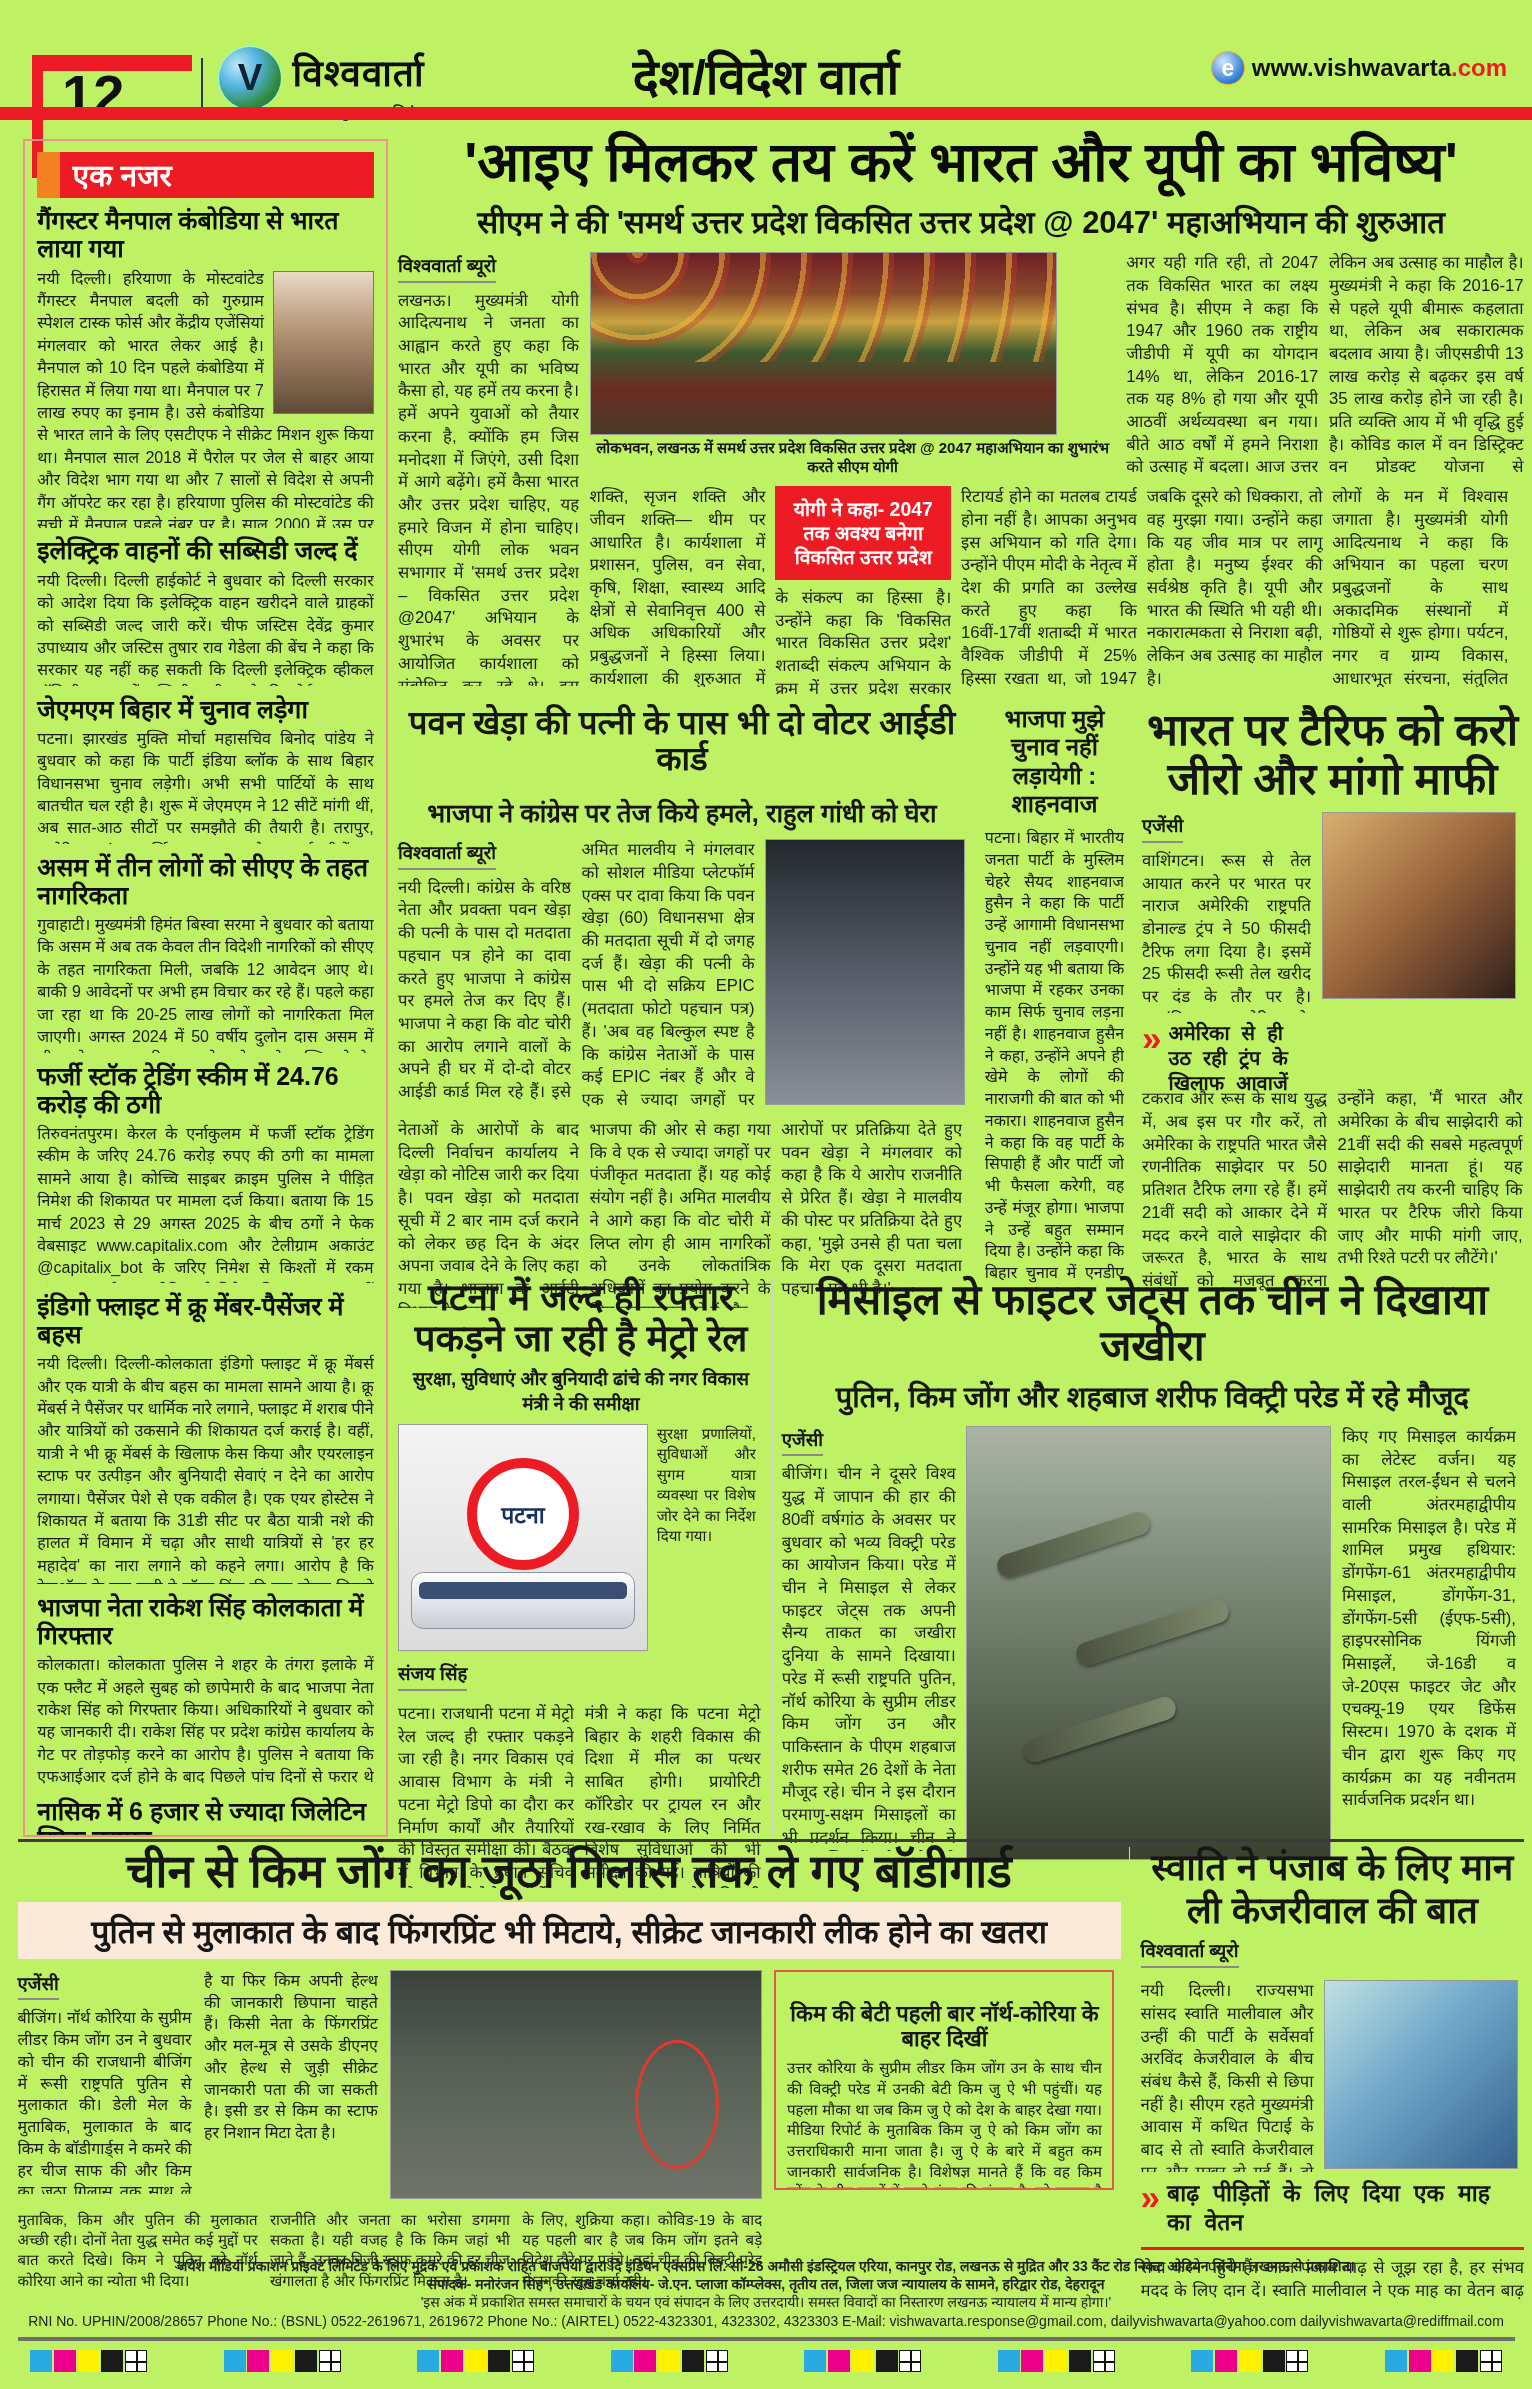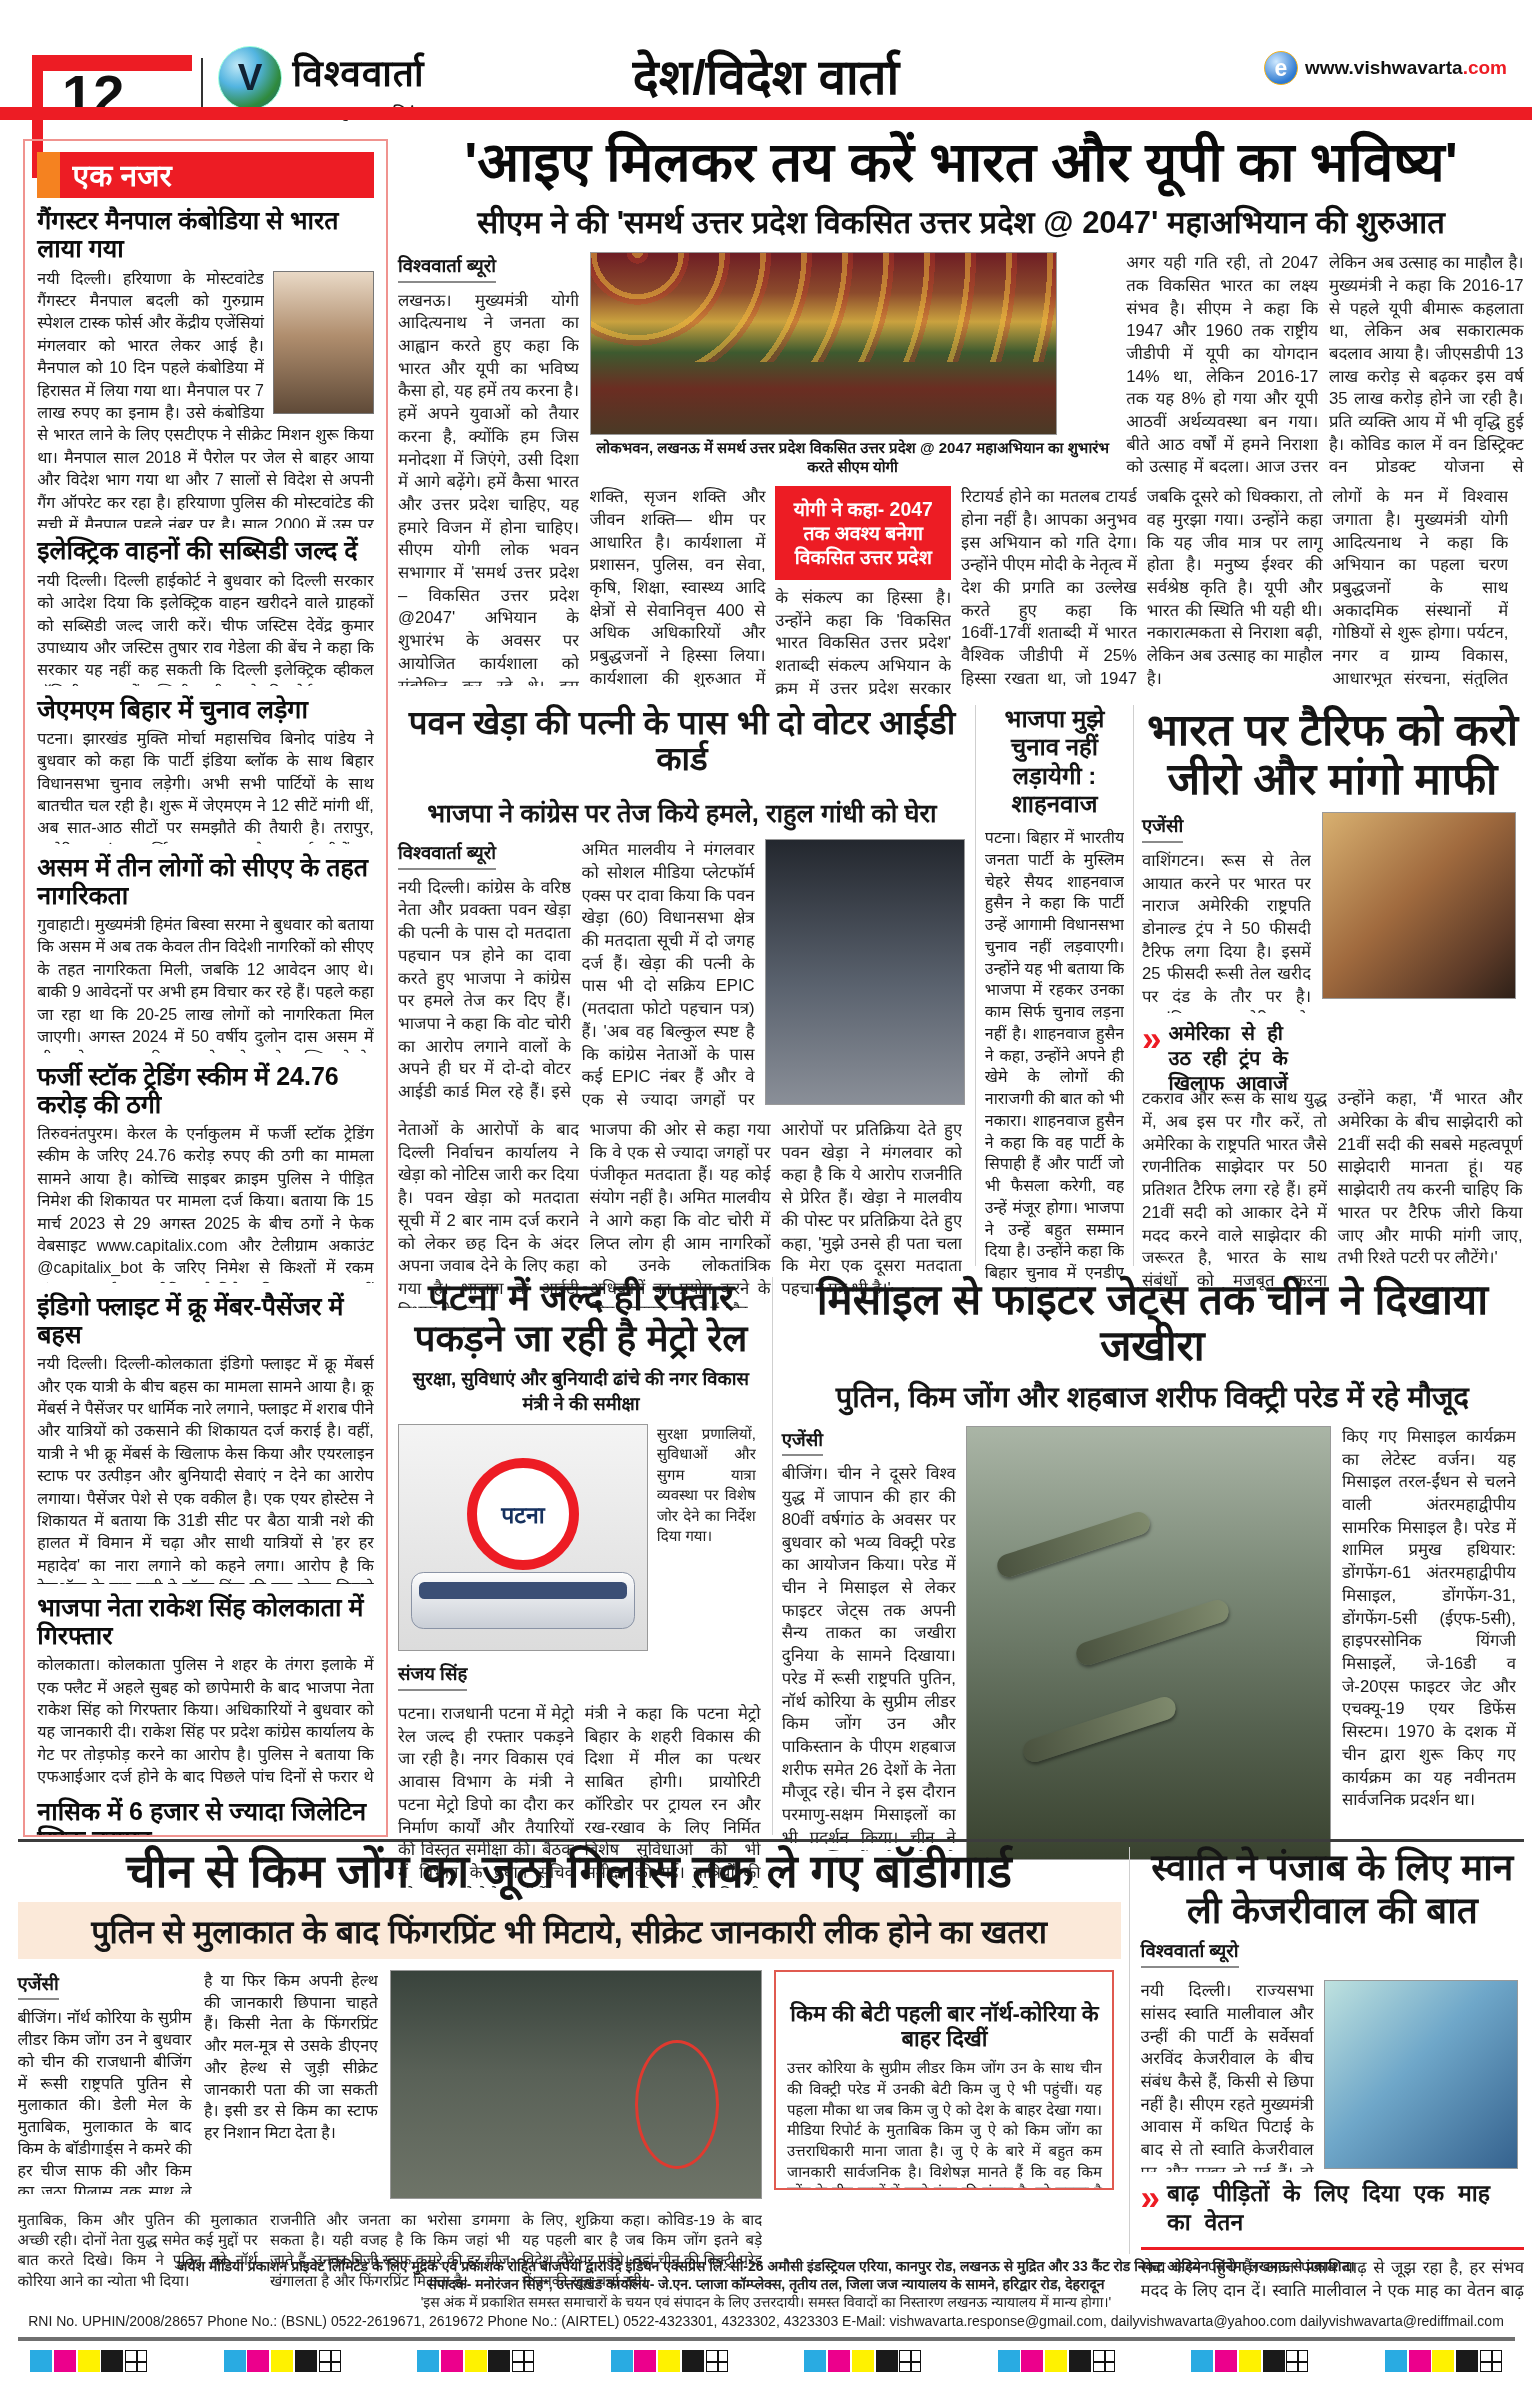--- a/index.html
+++ b/index.html
@@ -1,16 +1,16 @@
 <!DOCTYPE html>
 <html lang="hi" style="font-size:14px"><head>
 <meta charset="utf-8">
 <style>
   html,body{margin:0;padding:0;background:#e9e9e9;}
-  .page{position:relative;width:1532px;height:2389px;background:#ffffff;
+  .page{position:relative;width:1532px;height:2389px;background:#bef264;
         font-family:"Liberation Sans",sans-serif;color:#161616;overflow:hidden;}
   
   .masthead{position:absolute;top:0;left:0;width:1532px;height:106px;}
   .corner-h{position:absolute;left:32px;top:55px;width:160px;height:16px;background:#ed1c24;}
   .corner-v{position:absolute;left:32px;top:55px;width:11.4px;height:123px;background:#ed1c24;}
   .page-num{position:absolute;left:62px;top:62px;font-size:56px;font-weight:700;color:#111;}
   .num-divider{position:absolute;left:201px;top:58px;width:1.8px;height:51px;background:#333;}
   .logo-wrap{position:absolute;left:218px;top:46px;display:flex;gap:10.6px;align-items:flex-start;}
   .globe{width:62px;height:62px;border-radius:50%;
          background:radial-gradient(circle at 30% 30%,#bfe8f7 0%,#52b4e0 35%,#2f8a3c 70%,#1b5e8f 100%);
@@ -19,21 +19,21 @@
   .logo-texts{display:flex;flex-direction:column;}
   .logo-title{font-size:37px;font-weight:700;color:#0d0d0d;letter-spacing:0.9px;}
   .logo-date{font-size:14px;font-weight:700;color:#222;margin-top:5.3px;}
   .section-title{position:absolute;left:0;right:0;top:42px;text-align:center;
                  font-size:49px;font-weight:700;color:#0d0d0d;}
   .site-wrap{position:absolute;right:25px;top:51px;display:flex;align-items:center;gap:7px;}
   .e-icon{width:32px;height:32px;border-radius:50%;
           background:radial-gradient(circle at 35% 30%,#cfe9ff,#2e7ad1 70%);
           color:#fff;font-weight:700;font-size:23px;display:flex;align-items:center;justify-content:center;
           border:1.8px solid #f4b21a;}
-  .site-name{font-size:19px;font-weight:700;color:#111;}
+  .site-name{font-size:24px;font-weight:700;color:#111;}
   .site-tld{color:#ed1c24;}
   .redbar{position:absolute;top:107px;left:0;width:1532px;height:13.2px;background:#ed1c24;}
 
   
   .byline{font-weight:700;font-size:18.5px;border-bottom:2.6px solid #8a8a8a;
           padding-bottom:3.5px;margin-bottom:7px;display:inline-block;}
   .jtext{font-size:16.7px;line-height:1.36;text-align:justify;overflow:hidden;color:#1b1b1b;}
   .ph{position:relative;border:0.9px solid #999;overflow:hidden;flex:none;}
   .cap{font-size:15px;font-weight:700;text-align:center;line-height:1.25;margin-top:4.4px;}
 

